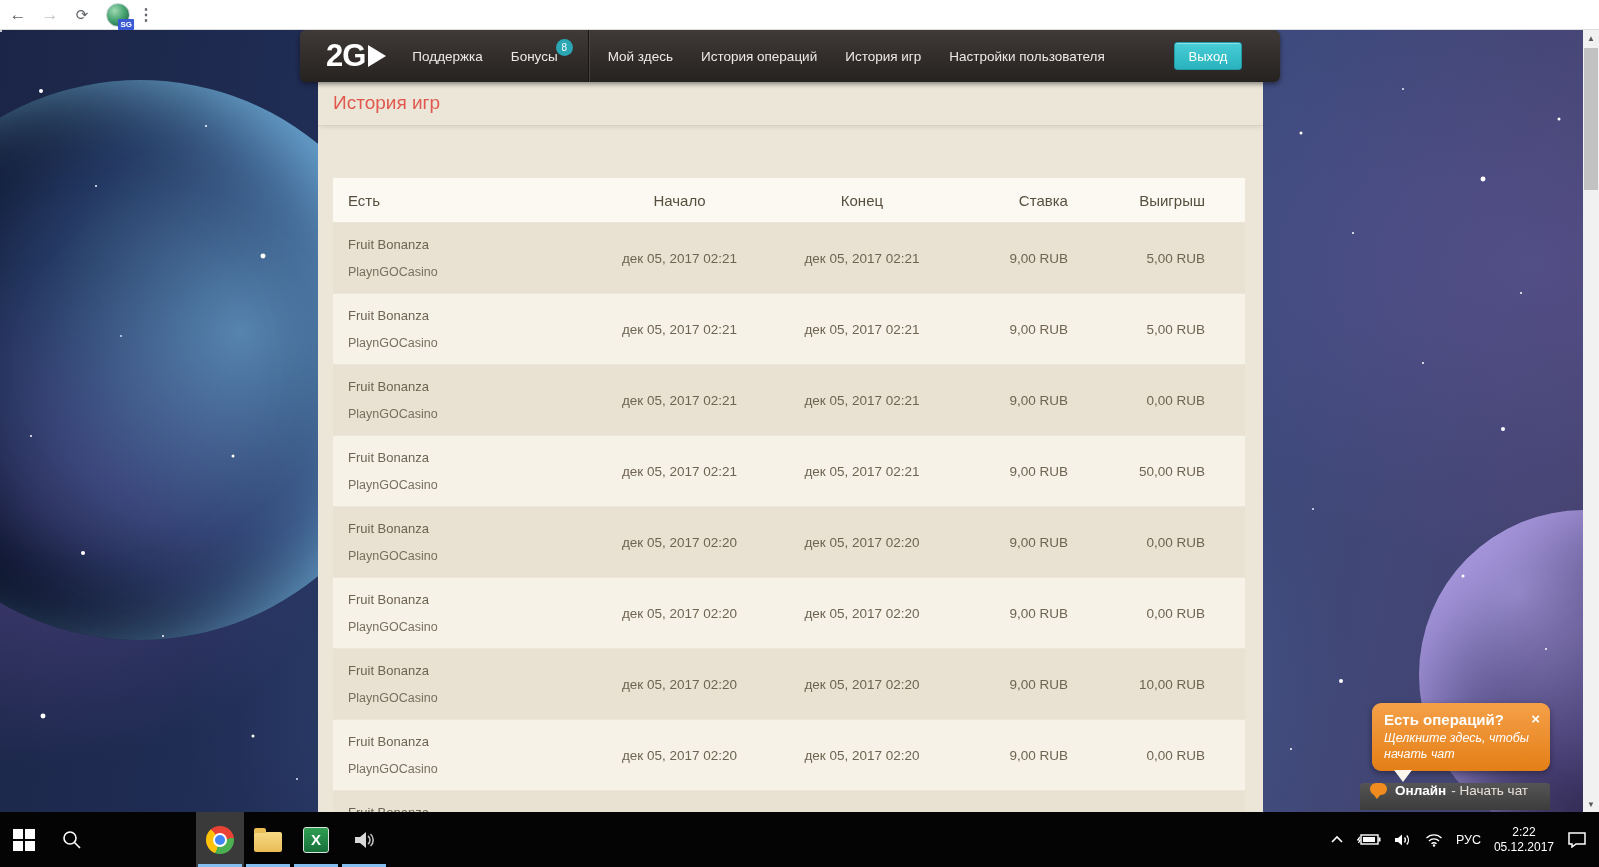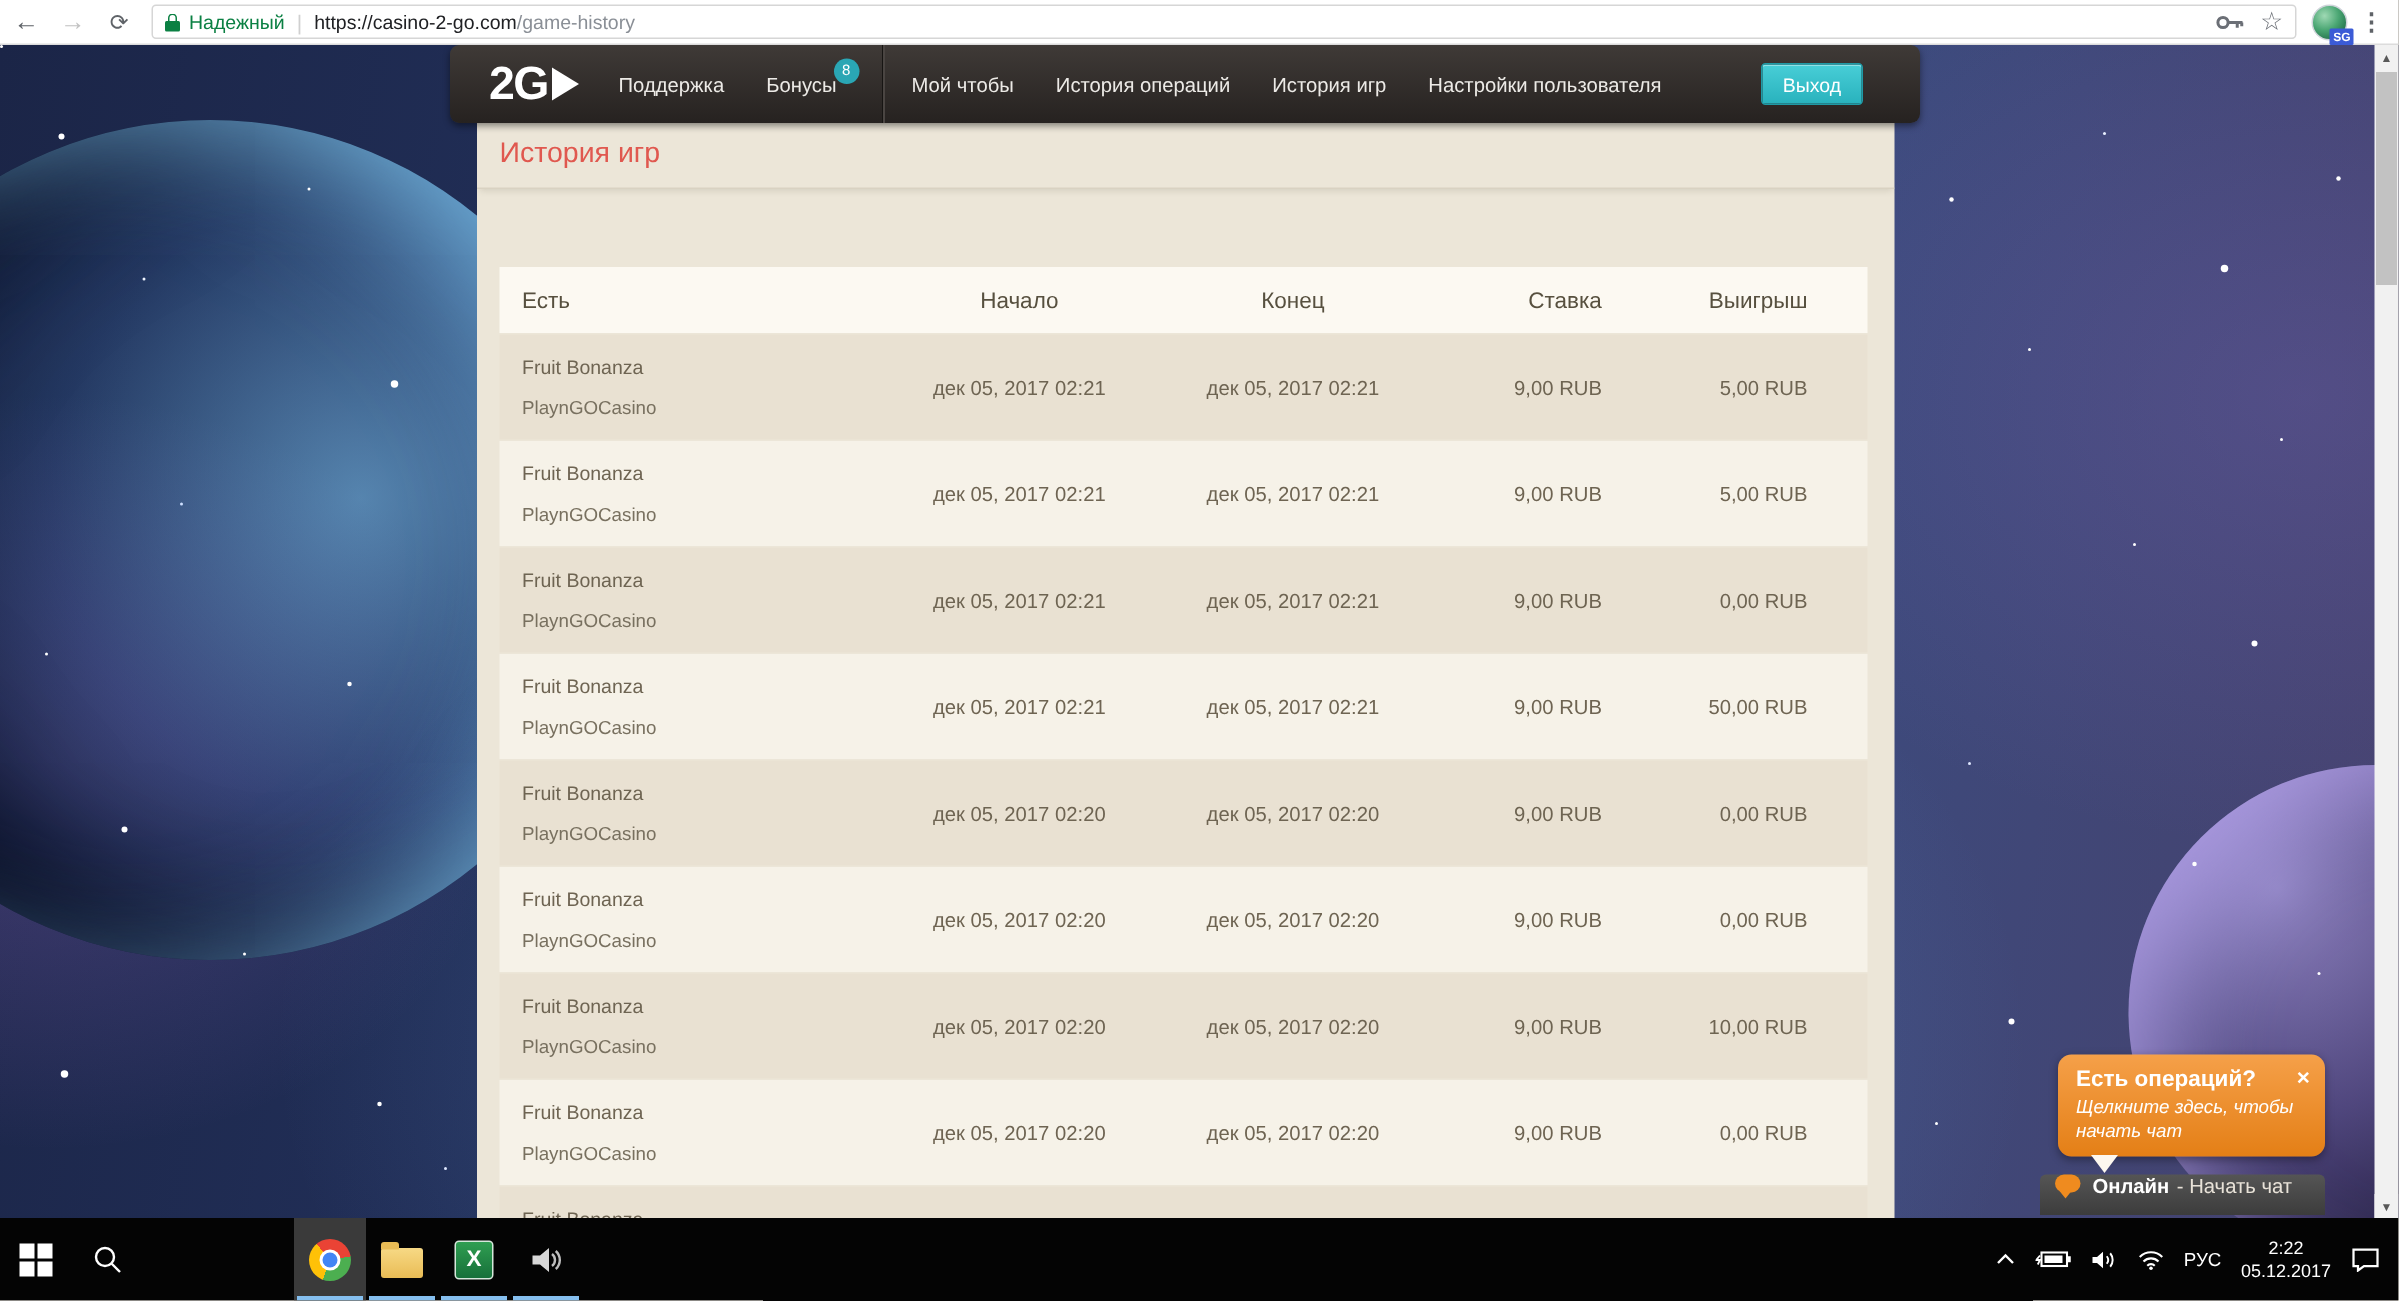--- a/index.html
+++ b/index.html
@@ -136,39 +136,20 @@
 </style>
 </head>
 <body>
 
 <div class="screen">
 
   <div class="browser-bar">
     <div class="nav-btn">←</div>
     <div class="nav-btn disabled">→</div>
     <div class="nav-btn reload-glyph">⟳</div>
-    <div class="omnibox">
-      <div class="lock-icon">
-          <div class="shackle"></div>
-          <div class="body"></div>
-        </div>
-      <span class="secure-label">Надежный</span>
-      <span class="omni-sep">|</span>
-      <span class="url-domain">https://casino-2-go.com</span>
-      <span class="url-path">/game-history</span>
-      <div class="omni-right">
-        <span class="key-icon">
-          <svg width="20" height="12" viewBox="0 0 20 12">
-              <circle cx="5" cy="6" r="3.4" fill="none" stroke="#6b6f76" stroke-width="2"></circle>
-              <path d="M8.5 6 H18 M14.5 6 v3.5 M17.5 6 v2.5" stroke="#6b6f76" stroke-width="2" fill="none"></path>
-            </svg>
-        </span>
-        <span class="star-icon">☆</span>
-      </div>
-    </div>
     <div class="avatar-wrap">
       <div class="avatar-globe"></div>
       <div class="avatar-badge">SG</div>
     </div>
     <div class="menu-dots">⋮</div>
   </div>
 
   <div class="viewport">
     <div class="planet-left"></div>
     <div class="planet-right"></div>
@@ -176,21 +157,21 @@
 
     <div class="site-nav">
       <div class="logo">
         <span class="logo-text">2G</span>
         <span class="logo-tri"></span>
       </div>
       <div class="nav-items">
         <span class="nav-item">Поддержка</span>
         <span class="nav-item"><span>Бонусы</span><span class="bonus-badge">8</span></span>
         <span class="nav-divider"></span>
-        <span class="nav-item">Мой чтобы</span>
+        <span class="nav-item">Мой здесь</span>
         <span class="nav-item">История операций</span>
         <span class="nav-item">История игр</span>
         <span class="nav-item">Настройки пользователя</span>
       </div>
       <div class="logout-btn">Выход</div>
     </div>
 
     <div class="content">
       <div class="page-title-wrap">
         <div class="page-title">История игр</div>

